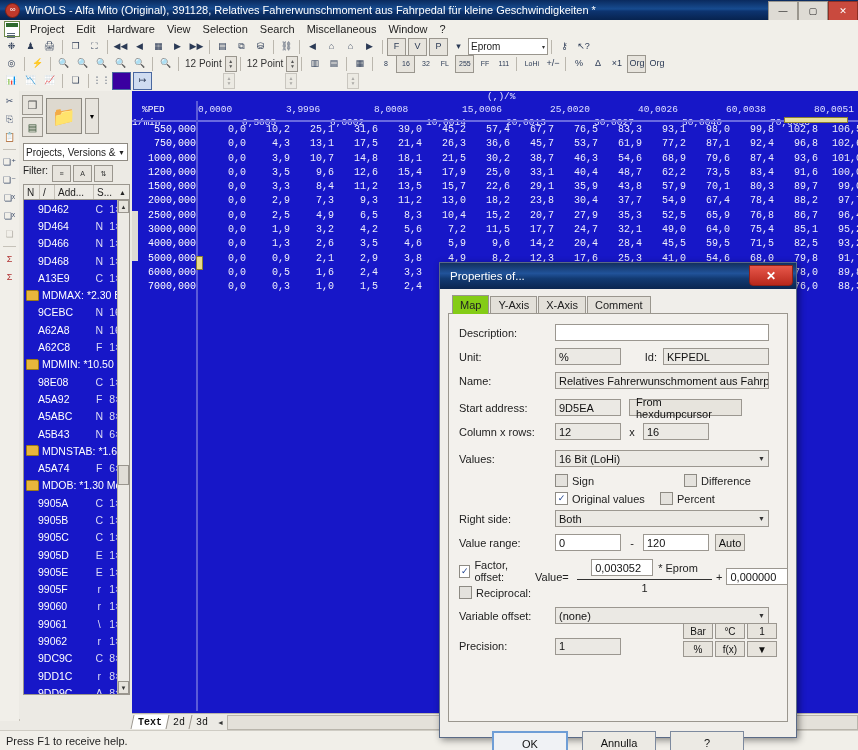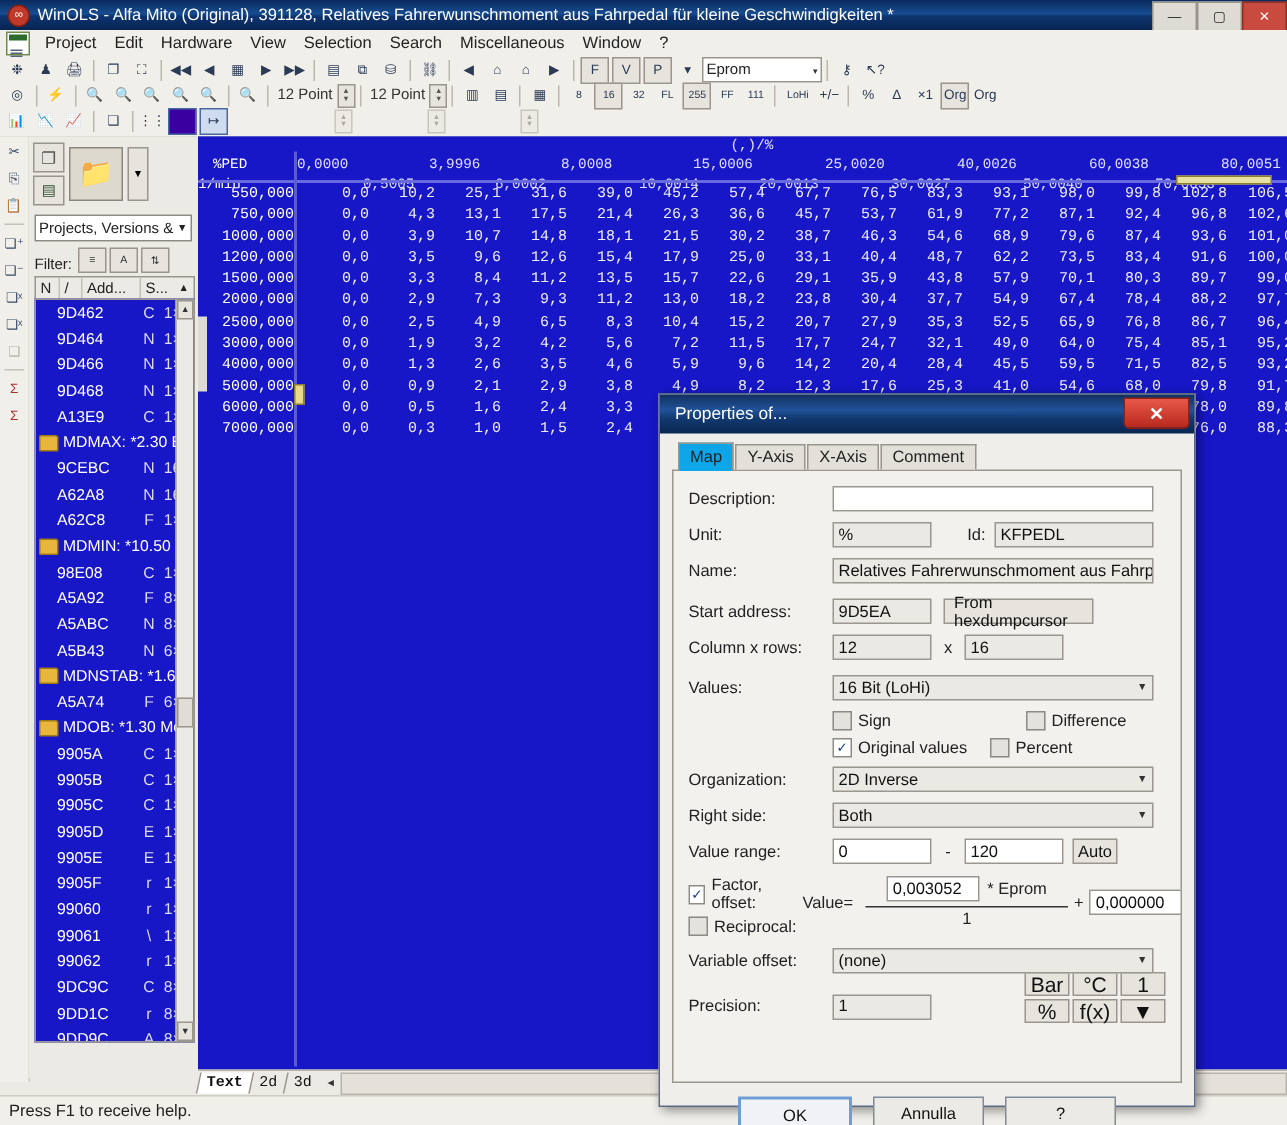--- a/index.html
+++ b/index.html
@@ -79,21 +79,21 @@
   .lp-toolrow{height:44px;display:flex;align-items:center;padding:3px 3px;gap:3px;}
   .lp-bigbtn{border:1px solid #9a968e;background:#e7e4dd;display:flex;align-items:center;justify-content:center;}
   .lp-stack{display:flex;flex-direction:column;gap:2px;}
   .lp-sm{width:19px;height:18px;}
   .lp-open{width:34px;height:34px;border:1px solid #8a877f;background:#ded9cf;
       display:flex;align-items:center;justify-content:center;}
   .lp-drop{width:12px;height:34px;border:1px solid #9a968e;background:#e7e4dd;
       display:flex;align-items:center;justify-content:center;font-size:7px;}
   .lp-combo{margin:2px 4px 0 4px;height:16px;border:1px solid #8e8a82;background:#fff;
       display:flex;align-items:center;padding:0 2px;font-size:10px;color:#222;overflow:hidden;white-space:nowrap;}
-  .lp-filterrow{display:flex;align-items:flex-end;margin:4px 2px 2px 4px;gap:2px;}
+  .lp-filterrow{display:flex;align-items:flex-start;margin:4px 2px 2px 4px;gap:2px;}
   .lp-filterlabel{font-size:10px;color:#222;margin-right:2px;}
   .lp-fbtn{width:17px;height:15px;border:1px solid #9a968e;background:#e7e4dd;
       display:flex;align-items:center;justify-content:center;font-size:7px;color:#333;}
   .lp-listhdr{display:flex;height:14px;background:#eceae4;border:1px solid #9a968e;border-bottom:none;
       margin:0 2px 0 4px;font-size:10px;color:#222;align-items:center;}
   .lp-hc{border-right:1px solid #c4c0b8;padding-left:3px;height:100%;display:flex;align-items:center;overflow:hidden;}
   .lp-list{margin:0 2px 0 4px;height:494px;background:#1717c8;border:1px solid #9a968e;
       overflow:hidden;position:relative;}
   .lp-row{display:flex;height:17.3px;align-items:center;font-size:10.5px;color:#fff;white-space:nowrap;}
   .lp-row.grp{color:#fff;}
@@ -146,21 +146,21 @@
      background:#f0eeea;border:1px solid #5a6a86;box-shadow:2px 2px 7px rgba(0,0,0,.45);}
   .dlg-title{height:26px;background:linear-gradient(to bottom,#12305f 0%,#21539a 40%,#123a72 60%,#0b2650 100%);
      color:#fff;display:flex;align-items:center;padding-left:10px;font-size:11.5px;position:relative;}
   .dlg-close{position:absolute;right:3px;top:2px;width:42px;height:19px;border-radius:0 0 4px 4px;
      background:linear-gradient(to bottom,#e8584a,#b8281c);border:1px solid #8d2118;color:#fff;
      display:flex;align-items:center;justify-content:center;font-size:12px;font-weight:bold;}
   .dlg-body{padding:6px 8px 8px 8px;}
   .tabs{display:flex;align-items:flex-end;height:18px;border-bottom:1px solid #9a968e;padding-left:4px;}
   .tab{height:16px;padding:0 7px;border:1px solid #9a968e;border-bottom:none;background:#e3e0d9;
      display:flex;align-items:center;font-size:11px;color:#222;margin-right:1px;}
-  .tab.active{background:#0ea5e9;height:18px;position:relative;top:1px;}
+  .tab.active{background:#84cc16;height:18px;position:relative;top:1px;}
   .panel{border:1px solid #9a968e;border-top:none;background:#f3f1ed;padding:10px 10px 8px 10px;height:389px;
      position:relative;}
   .frow{display:flex;align-items:center;margin-bottom:7px;}
   .flabel{width:96px;font-size:11px;color:#222;flex:none;}
   .fin{border:1px solid #9b9790;background:#fff;height:17px;font-size:11px;color:#111;
      padding:0 3px;display:flex;align-items:center;box-sizing:border-box;overflow:hidden;white-space:nowrap;}
   .fin.gray{background:#ebe9e4;}
   .fsel{border:1px solid #9b9790;background:#ebe9e4;height:17px;font-size:11px;color:#111;
      padding:0 3px;display:flex;align-items:center;box-sizing:border-box;position:relative;}
   .fsel .arw{position:absolute;right:3px;top:4px;font-size:7px;color:#333;}
@@ -168,21 +168,21 @@
      display:flex;align-items:center;justify-content:center;padding:0 6px;box-sizing:border-box;}
   .cbrow{display:flex;margin-bottom:5px;padding-left:96px;}
   .cb{display:flex;align-items:center;font-size:11px;color:#222;}
   .cbbox{width:11px;height:11px;border:1px solid #8d8a83;background:#fff;margin-right:4px;
      display:flex;align-items:center;justify-content:center;font-size:9px;color:#1b3f8b;line-height:1;}
   .cbbox.gray{background:#e4e2dd;}
   .frac{display:flex;flex-direction:column;align-items:center;margin:0 4px;}
   .fracline{width:135px;height:1px;background:#333;margin:2px 0;}
   .small{font-size:11px;color:#222;}
   .unitgrid{display:grid;grid-template-columns:repeat(3,30px);gap:2px;}
-  .ubtn{height:14px;border:1px solid #9b9790;background:#e7e4dd;font-size:14px;color:#111;
+  .ubtn{height:14px;border:1px solid #9b9790;background:#e7e4dd;font-size:10px;color:#111;
      display:flex;align-items:center;justify-content:center;}
   .dlg-btns{display:flex;justify-content:center;gap:14px;margin-top:9px;}
   .dbtn{width:72px;height:21px;border:1px solid #7d8a9e;background:#eceae4;font-size:11px;color:#111;
      display:flex;align-items:center;justify-content:center;}
   .dbtn.default{border:2px solid #6f9ed6;background:#f0f2f5;}
 </style>
 </head>
 <body>
 
 <div id="app">
@@ -620,21 +620,21 @@
         </div>
 
         <div class="frow">
           <div class="flabel">Name:</div>
           <div class="fin gray" style="width:214px">Relatives Fahrerwunschmoment aus Fahrpedal f</div>
         </div>
 
         <div class="frow" style="margin-top:10px">
           <div class="flabel">Start address:</div>
           <div class="fin gray" style="width:66px">9D5EA</div>
-          <div class="fbtn" style="margin-left:8px;width:100px">From hexdumpcursor</div>
+          <div class="fbtn" style="margin-left:8px;width:113px">From hexdumpcursor</div>
         </div>
 
         <div class="frow">
           <div class="flabel">Column x rows:</div>
           <div class="fin gray" style="width:66px">12</div>
           <div style="width:22px;text-align:center;font-size:11px;color:#222">x</div>
           <div class="fin gray" style="width:66px">16</div>
         </div>
 
         <div class="frow" style="margin-top:10px">
@@ -661,27 +661,20 @@
           <div class="cb" style="width:105px">
             <span class="cbbox">✓</span>
             <span>Original values</span>
           </div>
           <div class="cb">
             <span class="cbbox gray"></span>
             <span>Percent</span>
           </div>
         </div>
 
-        <div class="frow" style="margin-top:6px">
-          <div class="flabel">Organization:</div>
-          <div class="fsel" style="width:214px">
-            <span>2D Inverse</span>
-            <span class="arw">▼</span>
-          </div>
-        </div>
 
         <div class="frow">
           <div class="flabel">Right side:</div>
           <div class="fsel" style="width:214px">
             <span>Both</span>
             <span class="arw">▼</span>
           </div>
         </div>
 
         <div class="frow">

